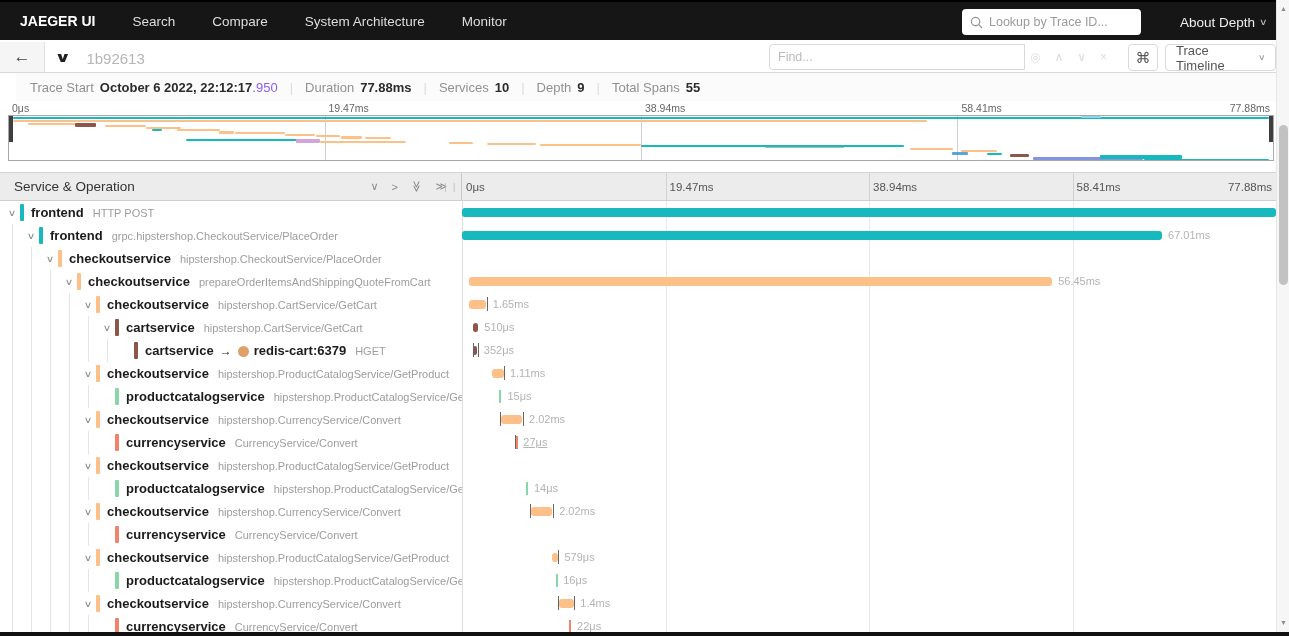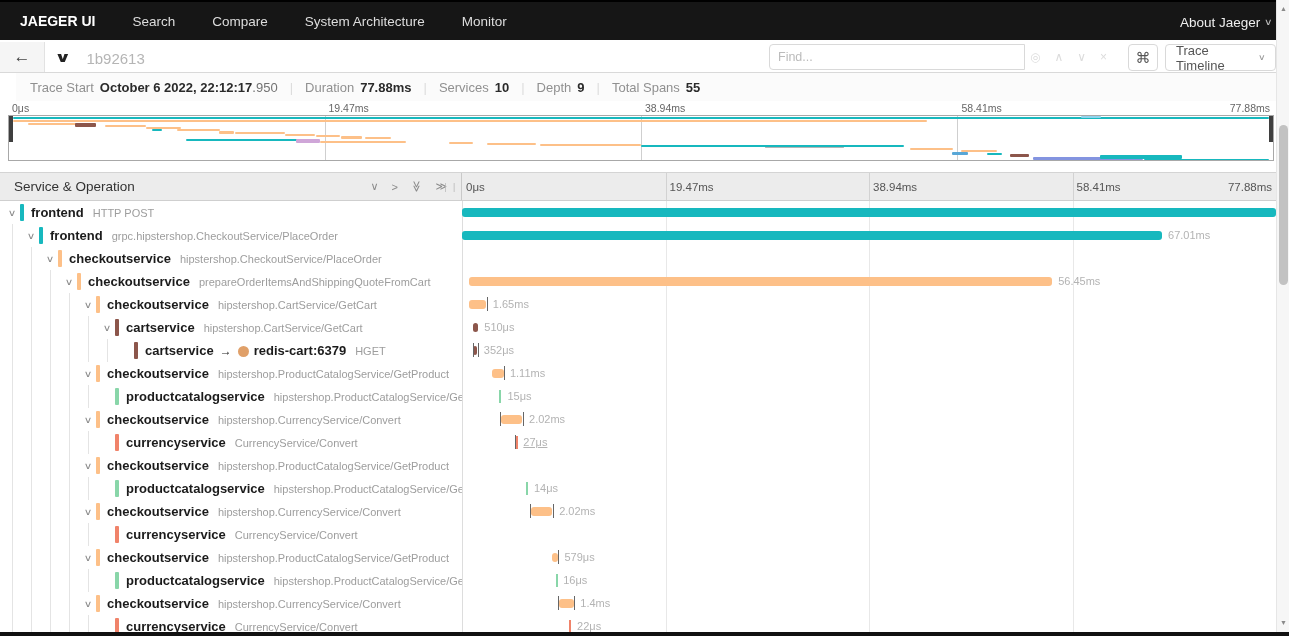--- a/index.html
+++ b/index.html
@@ -37,21 +37,21 @@
              display:flex; align-items:center; justify-content:center; font-size:15px; color:#555; background:#fff; cursor:pointer; }
   .view-btn { position:absolute; left:1165px; top:2px; height:27px; border:1px solid #d9d9d9; border-radius:4px; background:#fff;
               display:flex; align-items:center; padding:0 10px; font-size:13px; color:#555; cursor:pointer; }
   .view-btn .chev { font-size:8px; margin-left:6px; color:#999; transform:scaleX(1.3); }
 
   
   .summary { position:absolute; left:16px; top:73px; width:1276px; height:28px; background:#fbfbfb;
              display:flex; align-items:center; padding-left:14px; font-size:13px; }
   .sum-label { color:#909090; margin-right:6px; }
   .sum-val { color:#2b2b2b; font-weight:700; }
-  .sum-dim { color:#737373; font-weight:400; }
+  .sum-dim { color:#8b5cf6; font-weight:400; }
   .sum-sep { color:#ddd; margin:0 12px; }
 
   
   .mini-ticks { position:absolute; left:8px; top:102px; width:1266px; height:12px; font-size:10.5px; color:#666; }
   .mini-ticks .tk, .hdr-ticks .tk { position:absolute; top:0; white-space:nowrap; }
   .minimap { position:absolute; left:8px; top:115px; width:1266px; height:46px; border:1px solid #a8a8a8; background:#fff; overflow:hidden; cursor:crosshair; }
   .mini-grid { position:absolute; top:0; bottom:0; width:1px; background:#cfcfcf; }
   .mini-seg { position:absolute; border-radius:1px; }
   .mini-handle { position:absolute; top:0; width:4px; height:60%; background:#3f3f3f; cursor:ew-resize; z-index:3; }
 
@@ -102,22 +102,29 @@
 <div class="page">
 
   <div class="navbar">
     <div class="brand">JAEGER UI</div>
     <div class="nav-items">
         <div class="nav-item">Search</div>
         <div class="nav-item">Compare</div>
         <div class="nav-item">System Architecture</div>
         <div class="nav-item">Monitor</div>
       </div>
+    <div class="lookup-wrap">
+      <svg width="13" height="13" viewBox="0 0 14 14" style="margin-right:6px;flex:none">
+        <circle cx="6" cy="6" r="4.5" fill="none" stroke="#999" stroke-width="1.4"></circle>
+        <line x1="9.5" y1="9.5" x2="13" y2="13" stroke="#999" stroke-width="1.4"></line>
+      </svg>
+      <input class="lookup-input" placeholder="Lookup by Trace ID..." style="">
+    </div>
     <div class="about">
-      <span>About Jaeger</span>
+      <span>About Depth</span>
       <span class="chev">∨</span>
     </div>
   </div>
 
   <div class="trace-bar">
     <div class="back-btn">←</div>
     <div class="ttl-wrap">
       <span class="ttl-chev">∨</span>
       <span class="ttl-id">1b92613</span>
     </div>

